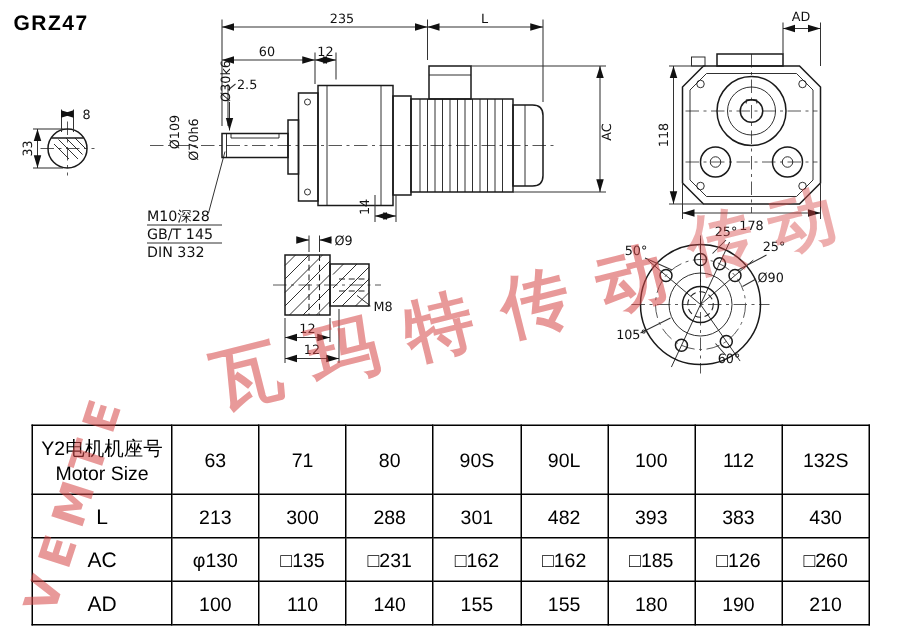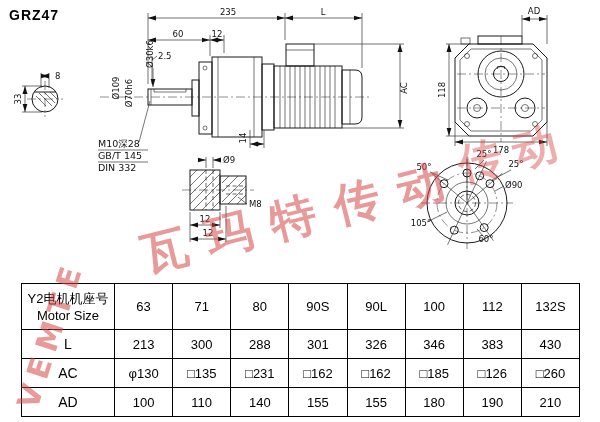--- a/index.html
+++ b/index.html
@@ -249,22 +249,22 @@
       <th>100</th>
       <th>112</th>
       <th>132S</th>
     </tr>
     <tr class="row">
       <th class="rowlab">L</th>
       <td>213</td>
       <td>300</td>
       <td>288</td>
       <td>301</td>
-      <td>326</td>
-      <td>346</td>
+      <td>482</td>
+      <td>393</td>
       <td>383</td>
       <td>430</td>
     </tr>
     <tr class="row">
       <th class="rowlab">AC</th>
       <td>φ130</td>
       <td>□135</td>
       <td>□231</td>
       <td>□162</td>
       <td>□162</td>

